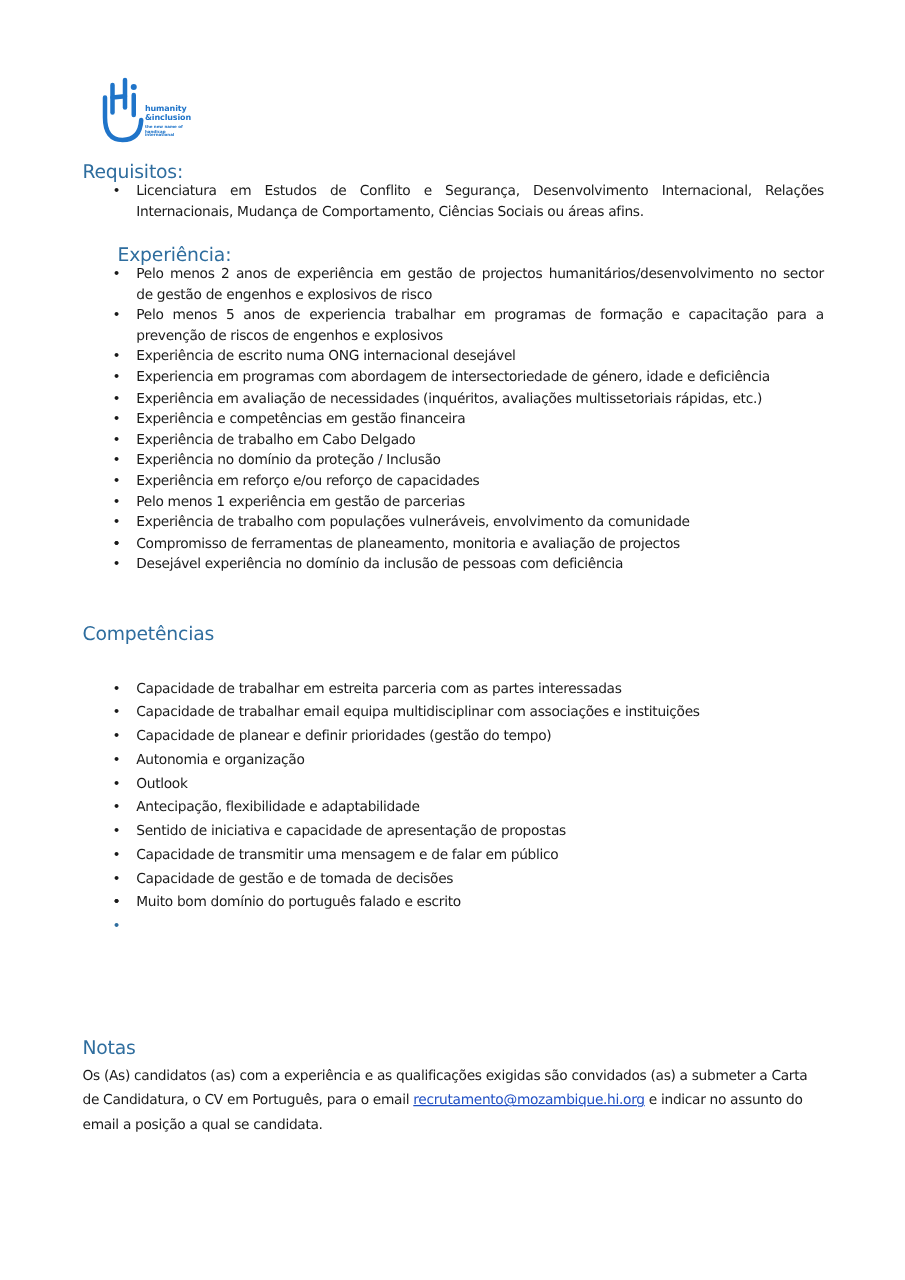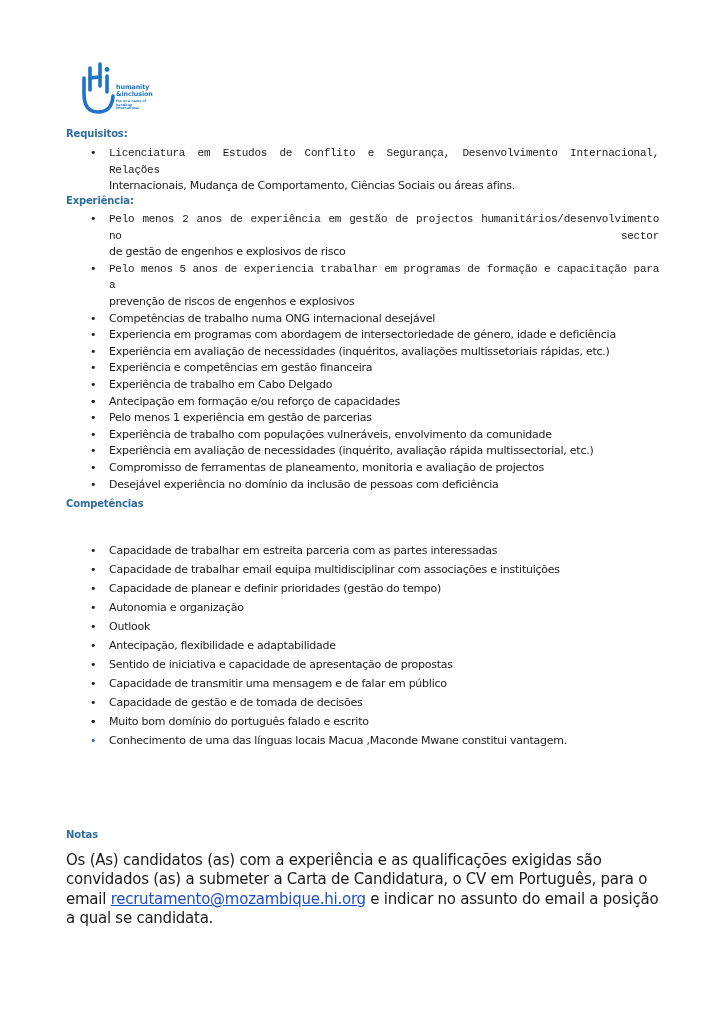--- a/index.html
+++ b/index.html
@@ -10,32 +10,32 @@
   
   .logo { position: absolute; left: 80px; top: 60px; width: 100px; height: 56px; }
   .logo svg { position: absolute; left: 0; top: 0; }
   .logo-text { position: absolute; left: 36px; top: 24px; color: #1f74c9;
                font-family: "DejaVu Sans", sans-serif; font-weight: bold;
                font-size: 6.4px; line-height: 6.6px; letter-spacing: -0.1px; }
   .logo-tag { position: absolute; left: 36px; top: 40px; color: #1f74c9;
               font-size: 3.2px; line-height: 3.6px; font-weight: bold; width: 40px; }
 
   .section-title { position: absolute; left: 66px; color: #2e6d9e;
-                   font-size: 10px; font-weight: bold; letter-spacing: -0.15px; }
+                   font-size: 15px; font-weight: normal; letter-spacing: -0.15px; }
 
   ul.items { position: absolute; margin: 0; padding: 0; list-style: none; }
   ul.items li { position: relative; font-size: 11px; line-height: 16.6px;
                 padding-left: 43px; letter-spacing: -0.25px; color: #1a1a1a; }
   ul.items li .bullet { position: absolute; left: 24px; top: 0; font-size: 11px; }
   ul.items li.justify { text-align: justify; text-align-last: left; }
-  ul.items li.justify .line1 { text-align: justify; text-align-last: justify; display: block; font-family: Liberation Mono, monospace; }
+  ul.items li.justify .line1 { text-align: justify; text-align-last: justify; display: block; }
   ul.items li .bullet.blue { color: #2e6d9e; }
 
   .notes-text { position: absolute; left: 66px; top: 851px; width: 593px;
-                font-size: 15px; line-height: 19.4px; letter-spacing: -0.25px; color: #1a1a1a; }
+                font-size: 11px; line-height: 19.4px; letter-spacing: -0.25px; color: #1a1a1a; }
   .notes-text a { color: #1f4fc4; text-decoration: underline; }
 </style>
 </head>
 <body>
 
 <div class="page">
 
   <div class="logo">
     <svg width="36" height="56" viewBox="0 0 36 56">
       <g fill="none" stroke="#1f74c9" stroke-linecap="round" stroke-width="3.6">
@@ -55,52 +55,52 @@
       <div>the new name of</div>
       <div>handicap international</div>
     </div>
   </div>
 
   <div class="section-title" style="top:128px;">Requisitos:</div>
   <ul class="items" id="list-requisitos" style="left:66px; top:145px; width:593px;">
       <li class="justify"><span class="bullet">•</span><span class="line1">Licenciatura em Estudos de Conflito e Segurança, Desenvolvimento Internacional, Relações</span><span>Internacionais, Mudança de Comportamento, Ciências Sociais ou áreas afins.</span></li>
     </ul>
 
-  <div class="section-title" style="top:195px;">Experiência:</div>
+  <div class="section-title" style="top:195px;margin-left:28px;">Experiência:</div>
   <ul class="items" id="list-experiencia" style="left:66px; top:211px; width:593px;">
       <li class="justify"><span class="bullet">•</span><span class="line1">Pelo menos 2 anos de experiência em gestão de projectos humanitários/desenvolvimento no sector</span><span>de gestão de engenhos e explosivos de risco</span></li>
       <li class="justify"><span class="bullet">•</span><span class="line1">Pelo menos 5 anos de experiencia trabalhar em programas de formação e capacitação para a</span><span>prevenção de riscos de engenhos e explosivos</span></li>
-      <li><span class="bullet">•</span><span>Competências de trabalho numa ONG internacional desejável</span></li>
+      <li><span class="bullet">•</span><span>Experiência de escrito numa ONG internacional desejável</span></li>
       <li><span class="bullet">•</span><span>Experiencia em programas com abordagem de intersectoriedade de género, idade  e deficiência</span></li>
       <li><span class="bullet">•</span><span>Experiência em avaliação de necessidades (inquéritos, avaliações multissetoriais rápidas, etc.)</span></li>
       <li><span class="bullet">•</span><span>Experiência e competências em gestão financeira</span></li>
       <li><span class="bullet">•</span><span>Experiência de trabalho em Cabo Delgado</span></li>
-      <li><span class="bullet">•</span></li>
-      <li><span class="bullet">•</span><span>Antecipação em formação e/ou reforço de capacidades</span></li>
+      <li><span class="bullet">•</span><span>Experiência no domínio da proteção / Inclusão</span></li>
+      <li><span class="bullet">•</span><span>Experiência em reforço e/ou reforço de capacidades</span></li>
       <li><span class="bullet">•</span><span>Pelo menos 1 experiência em gestão de parcerias</span></li>
       <li><span class="bullet">•</span><span>Experiência de trabalho com populações vulneráveis, envolvimento da comunidade</span></li>
-      <li><span class="bullet">•</span><span>Experiência em avaliação de necessidades (inquérito, avaliação rápida multissectorial, etc.)</span></li>
+      <li><span class="bullet">•</span></li>
       <li><span class="bullet">•</span><span>Compromisso de ferramentas de planeamento, monitoria e avaliação de projectos</span></li>
       <li><span class="bullet">•</span><span>Desejável experiência no domínio da inclusão de pessoas com deficiência</span></li>
     </ul>
 
   <div class="section-title" style="top:498px;">Competências</div>
   <ul class="items" id="list-competencias" style="left:66px; top:543px; width:593px;">
       <li style="margin-bottom: 2.4px;"><span class="bullet">•</span><span>Capacidade de trabalhar em estreita parceria com as partes interessadas</span></li>
       <li style="margin-bottom: 2.4px;"><span class="bullet">•</span><span>Capacidade de trabalhar email equipa multidisciplinar com associações e instituições</span></li>
       <li style="margin-bottom: 2.4px;"><span class="bullet">•</span><span>Capacidade de planear e definir prioridades (gestão do tempo)</span></li>
       <li style="margin-bottom: 2.4px;"><span class="bullet">•</span><span>Autonomia e organização</span></li>
       <li class="justify" style="margin-bottom: 2.4px;"><span class="bullet">•</span><span>Outlook</span></li>
       <li style="margin-bottom: 2.4px;"><span class="bullet">•</span><span>Antecipação, flexibilidade e adaptabilidade</span></li>
       <li style="margin-bottom: 2.4px;"><span class="bullet">•</span><span>Sentido de iniciativa e capacidade de apresentação de propostas</span></li>
       <li style="margin-bottom: 2.4px;"><span class="bullet">•</span><span>Capacidade de transmitir uma mensagem e de falar em público</span></li>
       <li style="margin-bottom: 2.4px;"><span class="bullet">•</span><span>Capacidade de gestão e de tomada de decisões</span></li>
       <li style="margin-bottom: 2.4px;"><span class="bullet">•</span></li>
       <li style="margin-bottom: 2.4px;"><span class="bullet">•</span><span>Muito bom domínio do português falado e escrito</span></li>
-      <li style="margin-bottom: 2.4px;"><span class="bullet blue">•</span><span>Conhecimento de uma das línguas locais Macua ,Maconde Mwane constitui vantagem.</span></li>
+      <li style="margin-bottom: 2.4px;"><span class="bullet blue">•</span></li>
     </ul>
 
   <div class="section-title" style="top:829px;">Notas</div>
   <div class="notes-text">
     <span>Os (As) candidatos (as) com a experiência e as qualificações exigidas são convidados (as) a submeter a Carta de Candidatura, o CV em Português, para o email </span><a href="mailto:recrutamento@mozambique.hi.org">recrutamento@mozambique.hi.org</a><span>  e indicar no assunto do email a posição a qual se candidata.</span>
   </div>
 
 </div>
 
 </body></html>

